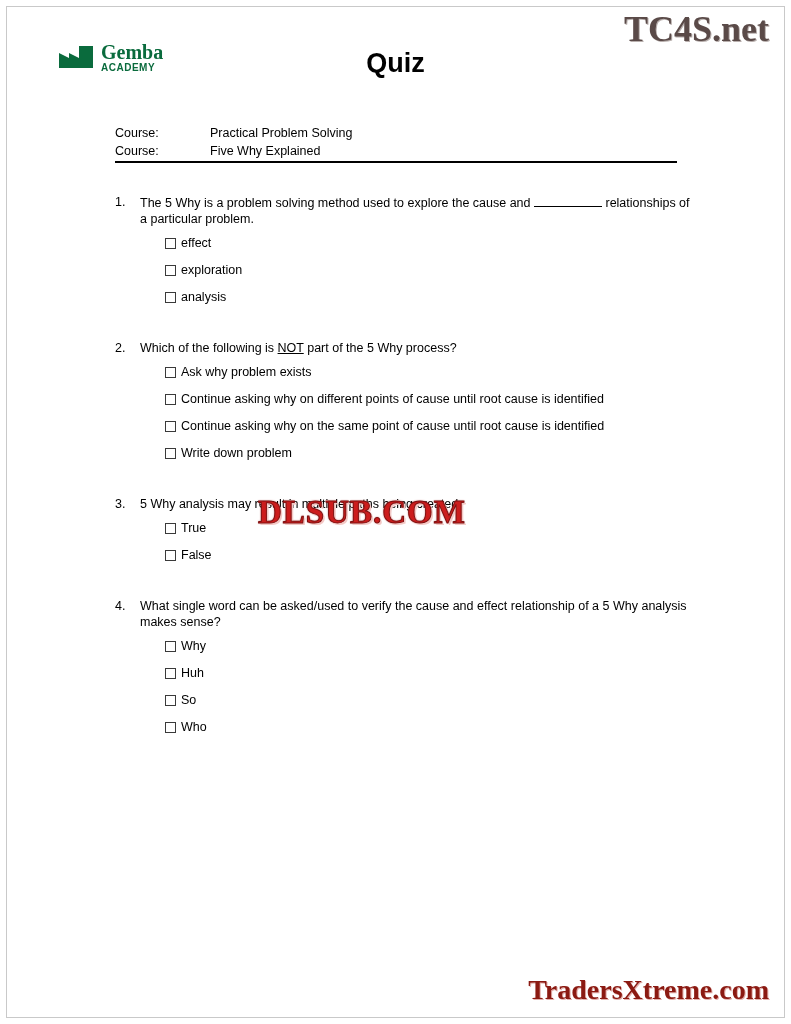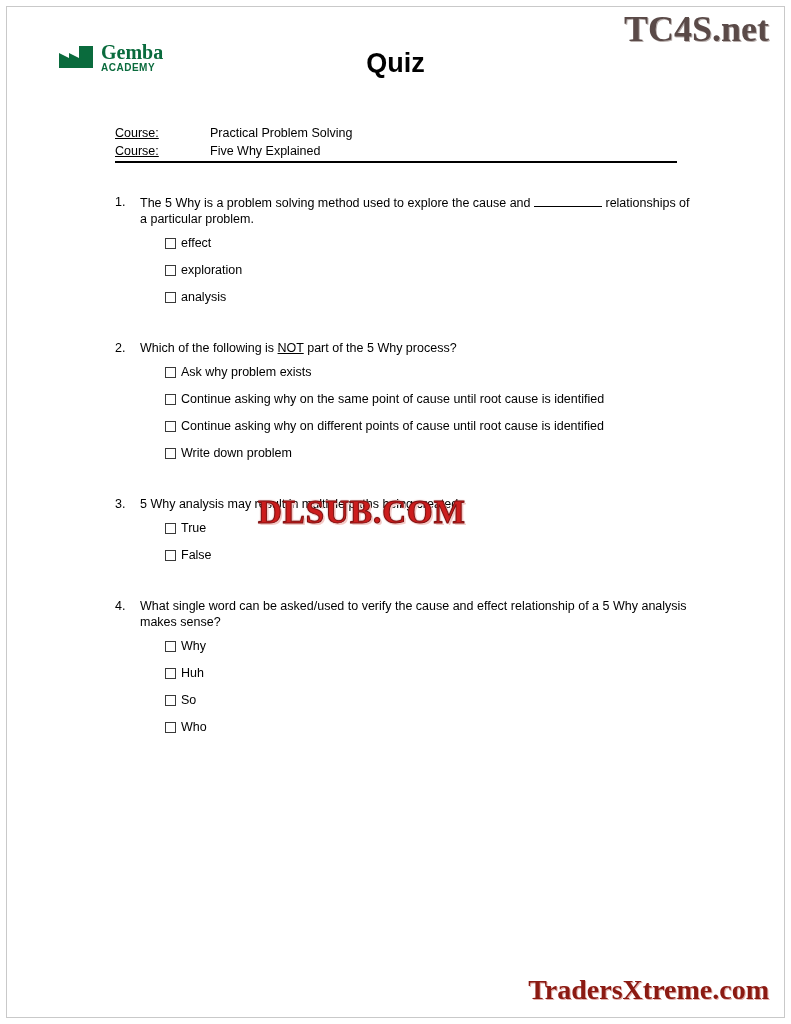--- a/index.html
+++ b/index.html
@@ -125,21 +125,20 @@
     width: 562px;
     font-size: 12.5px;
   }
   .meta-row {
     display: flex;
     line-height: 18px;
   }
   .meta-label {
     width: 95px;
     flex: 0 0 95px;
-    text-decoration: underline;
   }
   .meta-value {
     flex: 1 1 auto;
   }
   .meta-rule {
     position: absolute;
     left: 115px;
     top: 161px;
     width: 562px;
     height: 2px;
@@ -264,25 +263,25 @@
       <div class="q-num">2.</div>
       <div class="q-text"><span>Which of the following is </span><u>NOT</u><span> part of the 5 Why process?</span></div>
     </div>
     <div class="options">
       <div class="option">
         <span class="checkbox"></span>
         <span class="opt-label">Ask why problem exists</span>
       </div>
       <div class="option">
         <span class="checkbox"></span>
+        <span class="opt-label">Continue asking why on different points of cause until root cause is identified</span>
+      </div>
+      <div class="option">
+        <span class="checkbox"></span>
         <span class="opt-label">Continue asking why on the same point of cause until root cause is identified</span>
-      </div>
-      <div class="option">
-        <span class="checkbox"></span>
-        <span class="opt-label">Continue asking why on different points of cause until root cause is identified</span>
       </div>
       <div class="option">
         <span class="checkbox"></span>
         <span class="opt-label">Write down problem</span>
       </div>
     </div>
   </div>
 
   <div class="question q-gap-lg">
     <div class="q-head">

